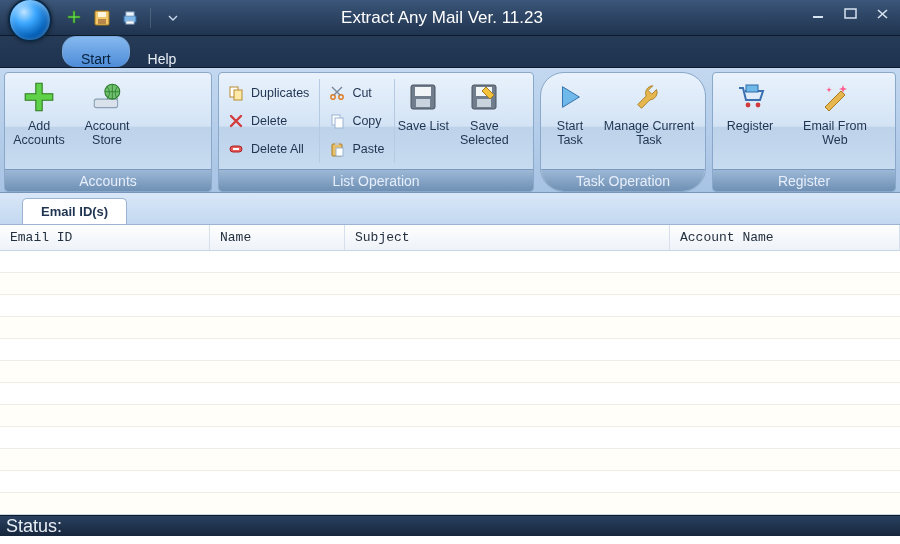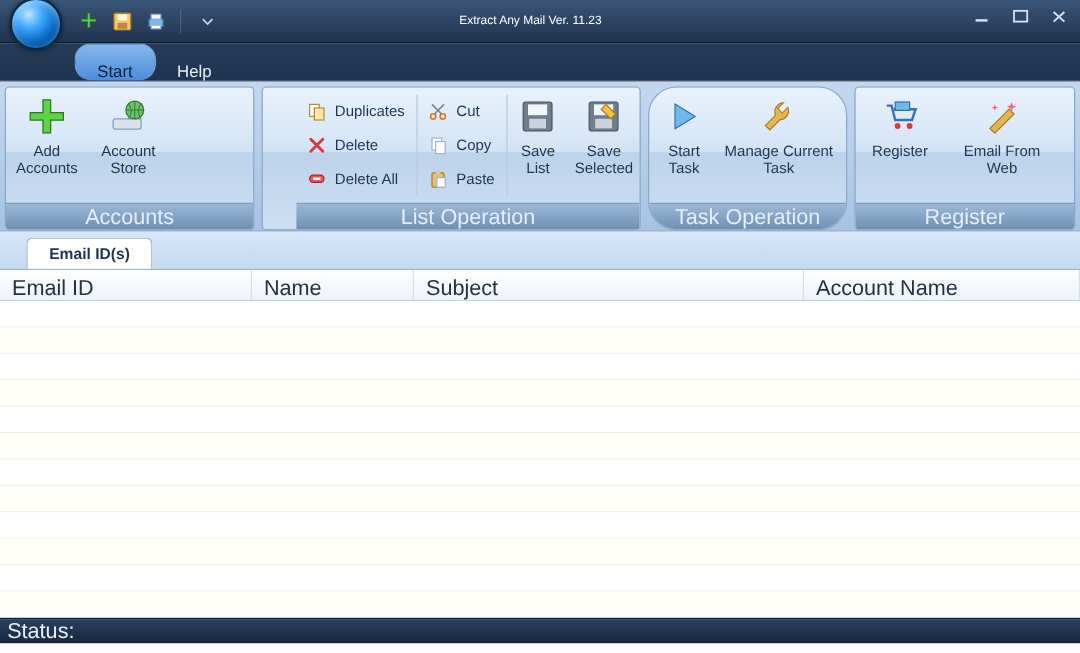--- a/index.html
+++ b/index.html
@@ -19,21 +19,21 @@
     background: radial-gradient(circle at 35% 30%, #bfe4ff 0%, #3da8ff 30%, #0560b8 65%, #023a6f 100%);
     border: 2px solid #0b2945;
     margin: 4px 10px 0 8px;
     box-shadow: 0 0 4px rgba(0,0,0,.5), inset 0 2px 6px rgba(255,255,255,.5);
     position: relative; z-index: 5;
   }
   .qat { display: flex; align-items: center; gap: 8px; margin-left: 2px; }
   .qat-item { width: 20px; height: 20px; display: flex; align-items: center; justify-content: center; cursor: pointer; }
   .qat-sep { width: 1px; height: 20px; background: rgba(255,255,255,.15); margin: 0 2px; }
   .qat-chevron { width: 16px; height: 20px; display:flex; align-items:center; justify-content:center; cursor:pointer; margin-left:4px;}
-  .title { position: absolute; left: 0; right: 16px; text-align: center; color: #ffffff; font-size: 10px; pointer-events: none; }
+  .title { position: absolute; left: 0; right: 16px; text-align: center; color: #ffffff; font-size: 17px; pointer-events: none; }
   .wincontrols { position: absolute; right: 6px; top: 6px; display: flex; gap: 10px; }
   .wincontrols .wc { width: 22px; height: 16px; display:flex; align-items:center; justify-content:center; cursor:pointer; }
 
   
   .menubar {
     height: 32px;
     background: linear-gradient(to bottom, #263b57 0%, #1d3350 100%);
     display: flex; align-items: stretch;
     padding-left: 62px;
     border-bottom: 1px solid #0c1a2c;
@@ -62,21 +62,21 @@
   .group {
     background: linear-gradient(to bottom, #e9f2fc 0%, #d3e3f5 45%, #bdd3ea 46%, #cddff3 100%);
     border: 1px solid #8aa8c9;
     border-radius: 4px;
     display: flex; flex-direction: column;
     overflow: hidden;
   }
   .group-body { display: flex; height: 96px; }
   .group-title {
     text-align: center;
-    font-size: 18px;
+    font-size: 14px;
     color: #e6eefb;
     background: linear-gradient(to bottom, #9cb8d6 0%, #6f90b4 100%);
     height: 22px; line-height: 22px;
     border-top: 1px solid #7a99bc;
   }
   .big-btn {
     width: 68px;
     display: flex; flex-direction: column; align-items: center; justify-content: flex-start;
     padding: 6px 2px 0 2px; gap: 4px;
     font-size: 12.5px; color: #1f3450; text-align: center;
@@ -90,21 +90,21 @@
   .small-btn {
     display:flex; align-items:center; gap:6px;
     font-size: 12.5px; color:#1f3450; height: 26px; padding: 0 4px; cursor:pointer;
     border-radius:3px;
   }
   .small-btn .ico { width:18px; height:18px; display:flex; align-items:center; justify-content:center;}
   .vsep { width:1px; background: #b6cbe2; margin: 6px 0;}
 
   
   .g-accounts { flex: 0 0 208px; }
-  .g-listop   { flex: 0 0 316px; padding-left: 28px; }
+  .g-listop   { flex: 0 0 316px; }
   .g-taskop   { flex: 0 0 166px; border-radius: 24px; }
   .g-register { flex: 1 1 auto; }
 
   
   .tabstrip {
     height: 32px;
     background: linear-gradient(to bottom, #d9e7f8 0%, #c3d8f0 100%);
     display:flex; align-items:flex-end;
     padding-left: 22px;
     border-bottom: 1px solid #9ab4d1;
@@ -120,22 +120,23 @@
   .tab.active { background:#ffffff; font-weight:600; }
 
   
   .table-wrap { height: 290px; overflow:hidden; border-bottom:1px solid #c9d6e5;}
   .thead {
     display:flex; height:26px;
     background: linear-gradient(to bottom,#fdfefe,#eef3f9);
     border-bottom:1px solid #c9d6e5;
   }
   .th {
-    font-size:18px; color:#25313f; padding: 5px 10px;
+    font-size:13px; color:#25313f; padding: 5px 10px;
     border-right:1px solid #d6dfeb;
+    font-family:Liberation Mono, monospace;
   }
   .th:nth-child(1){ width:210px;} .th:nth-child(2){ width:135px;}
   .th:nth-child(3){ width:325px;} .th:nth-child(4){ flex:1;}
   .rows { }
   .row { height:22px; border-bottom:1px solid #f0ede4; }
   .row:nth-child(odd){ background:#ffffff;}
   .row:nth-child(even){ background:#fffef9;}
 
   
   .statusbar {

